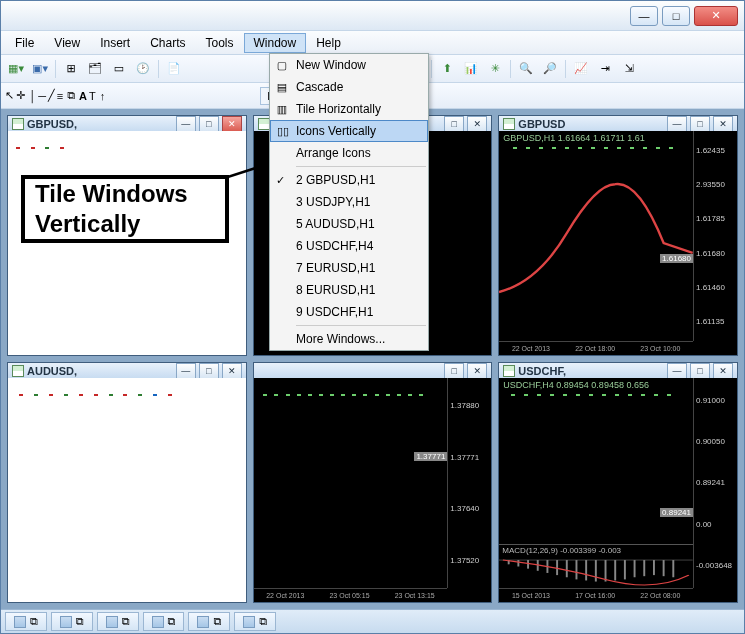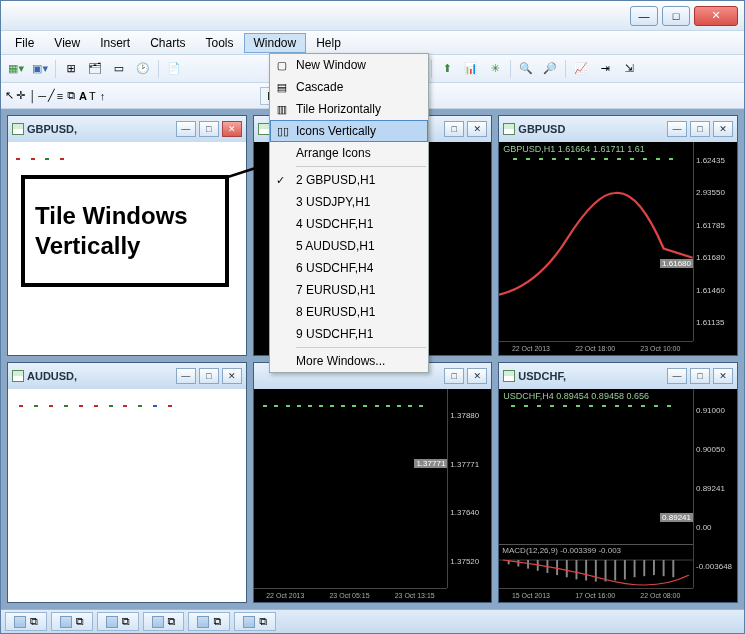--- a/index.html
+++ b/index.html
@@ -19,21 +19,21 @@
 .toolbar .tb-btn { width: 22px; height: 20px; border: 1px solid transparent; border-radius: 2px; display: flex; align-items: center; justify-content: center; cursor: pointer; font-size: 11px; }
 .toolbar .tb-sep { width: 1px; height: 18px; background: #c5d6e8; margin: 0 2px; }
 .toolbar .tb-text { padding: 2px 6px; cursor: pointer; }
 
 .toolbar2 { height: 26px; background: linear-gradient(#f7faff,#e6eef8); border-bottom: 1px solid #c5d6e8; display: flex; align-items: center; padding: 0 4px; gap: 2px; font-size: 11px; }
 .tf-btn { padding: 2px 6px; border: 1px solid #a9c3de; background: #f0f6fc; margin-left: 1px; cursor: pointer; }
 
 .workspace { flex: 1; background: #8aa8c6; padding: 6px; display: grid; grid-template-columns: 1fr 1fr 1fr; grid-template-rows: 1fr 1fr; gap: 6px; overflow: hidden; position: relative; }
 
 .chart-win { background: #fff; border: 1px solid #3f5d7d; display: flex; flex-direction: column; min-width: 0; min-height: 0; }
-.chart-titlebar { height: 26px; background: linear-gradient(#e8f1fb,#c8dcf1); display: flex; align-items: center; padding: 0 4px; gap: 3px; font-size: 11px; color: #234; }
+.chart-titlebar { height: 15px; background: linear-gradient(#e8f1fb,#c8dcf1); display: flex; align-items: center; padding: 0 4px; gap: 3px; font-size: 11px; color: #234; }
 .chart-titlebar .ct-title { flex: 1; white-space: nowrap; overflow: hidden; text-overflow: ellipsis; font-weight: bold; }
 .chart-titlebar .ct-btn { width: 20px; height: 16px; border: 1px solid #89a7c6; background: linear-gradient(#fefefe,#d8e6f4); display: flex; align-items: center; justify-content: center; font-size: 9px; cursor: pointer; }
 .chart-titlebar .ct-btn.bclose { background: linear-gradient(#f5a59e,#da5c52); color: #fff; border-color: #a44; }
 
 .chart-body { flex: 1; background: #000; position: relative; overflow: hidden; }
 .chart-body.white { background: #fff; }
 .chart-info { position: absolute; top: 2px; left: 4px; font-size: 9px; color: #9c9; white-space: nowrap; }
 .chart-scale { position: absolute; right: 0; top: 0; bottom: 14px; width: 44px; display: flex; flex-direction: column; justify-content: space-around; font-size: 8px; color: #ccc; background: #000; border-left: 1px solid #444; padding: 2px; }
 .chart-xaxis { position: absolute; bottom: 0; left: 0; right: 44px; height: 14px; display: flex; justify-content: space-around; font-size: 7px; color: #aaa; background: #000; border-top: 1px solid #444; align-items: center; }
 .price-tag { position: absolute; background: #888; color: #fff; font-size: 8px; padding: 0 2px; right: 44px; }
@@ -54,21 +54,21 @@
 .indicator-panel { position: absolute; left: 0; right: 44px; bottom: 14px; height: 44px; border-top: 1px solid #555; background: #000; }
 .indicator-panel .lbl { position: absolute; top: 1px; left: 3px; font-size: 8px; color: #bbb; }
 
 .dropdown { position: absolute; top: 53px; left: 269px; width: 160px; background: #f4f4f4; border: 1px solid #9aa; box-shadow: 2px 2px 4px rgba(0,0,0,0.25); z-index: 100; font-size: 12px; }
 .dropdown .dd-item { height: 22px; display: flex; align-items: center; padding: 0 8px 0 26px; position: relative; cursor: pointer; }
 .dropdown .dd-item.sel { background: #bcd7f4; border: 1px solid #4d89c8; padding: 0 7px 0 25px; height: 22px; }
 .dropdown .dd-sep { height: 1px; background: #ccc; margin: 2px 2px 2px 26px; }
 .dropdown .dd-item .dd-icon { position: absolute; left: 4px; width: 16px; height: 16px; display: flex; align-items: center; justify-content: center; font-size: 11px; }
 .dropdown .dd-item .check { position: absolute; left: 6px; font-size: 11px; }
 
-.callout { position: absolute; top: 175px; left: 21px; width: 208px; padding: 22px 10px; border: 4px solid #000; background: #fff; font-size: 24px; font-weight: bold; line-height: 1.25; z-index: 90; font-family: Arial, sans-serif; }
+.callout { position: absolute; top: 175px; left: 21px; width: 208px; padding: 0 10px; border: 4px solid #000; background: #fff; font-size: 24px; font-weight: bold; line-height: 1.25; z-index: 90; font-family: Arial, sans-serif; }
 .callout-line { position: absolute; top: 145px; left: 172px; width: 155px; height: 50px; z-index: 89; pointer-events: none; }
 .callout-line line { stroke: #000; stroke-width: 2.5; }
 
 .statusbar { height: 24px; background: linear-gradient(#f7faff,#e6eef8); border-top: 1px solid #c5d6e8; display: flex; align-items: center; justify-content: flex-end; padding: 0 10px; font-size: 11px; gap: 8px; }
 .sig { display: inline-block; width: 3px; margin-right: 1px; background: #7a7; }
 
 .bottom-tabs { height: 24px; background: linear-gradient(#e0ecf8,#c7dbef); border-top: 1px solid #9bb6d2; display: flex; align-items: center; padding: 0 4px; gap: 4px; }
 .btab { display: flex; align-items: center; gap: 4px; padding: 2px 8px; border: 1px solid #9bb6d2; background: linear-gradient(#f2f8ff,#d5e5f5); font-size: 11px; cursor: pointer; }
 .btab .sq { width: 12px; height: 12px; background: linear-gradient(#c9ddf2,#a5c6e6); border: 1px solid #7a9cc0; }
 
@@ -571,23 +571,20 @@
     </div>
   <div class="dd-sep"></div>
   <div class="dd-item">
       <span class="check">✓</span>
       <span>2 GBPUSD,H1</span>
     </div>
   <div class="dd-item">
       <span>3 USDJPY,H1</span>
     </div>
   <div class="dd-item">
-      <span>4 USDCHF,H1</span>
-    </div>
-  <div class="dd-item">
       <span>5 AUDUSD,H1</span>
     </div>
   <div class="dd-item">
       <span>6 USDCHF,H4</span>
     </div>
   <div class="dd-item">
       <span>7 EURUSD,H1</span>
     </div>
   <div class="dd-item">
       <span>8 EURUSD,H1</span>

